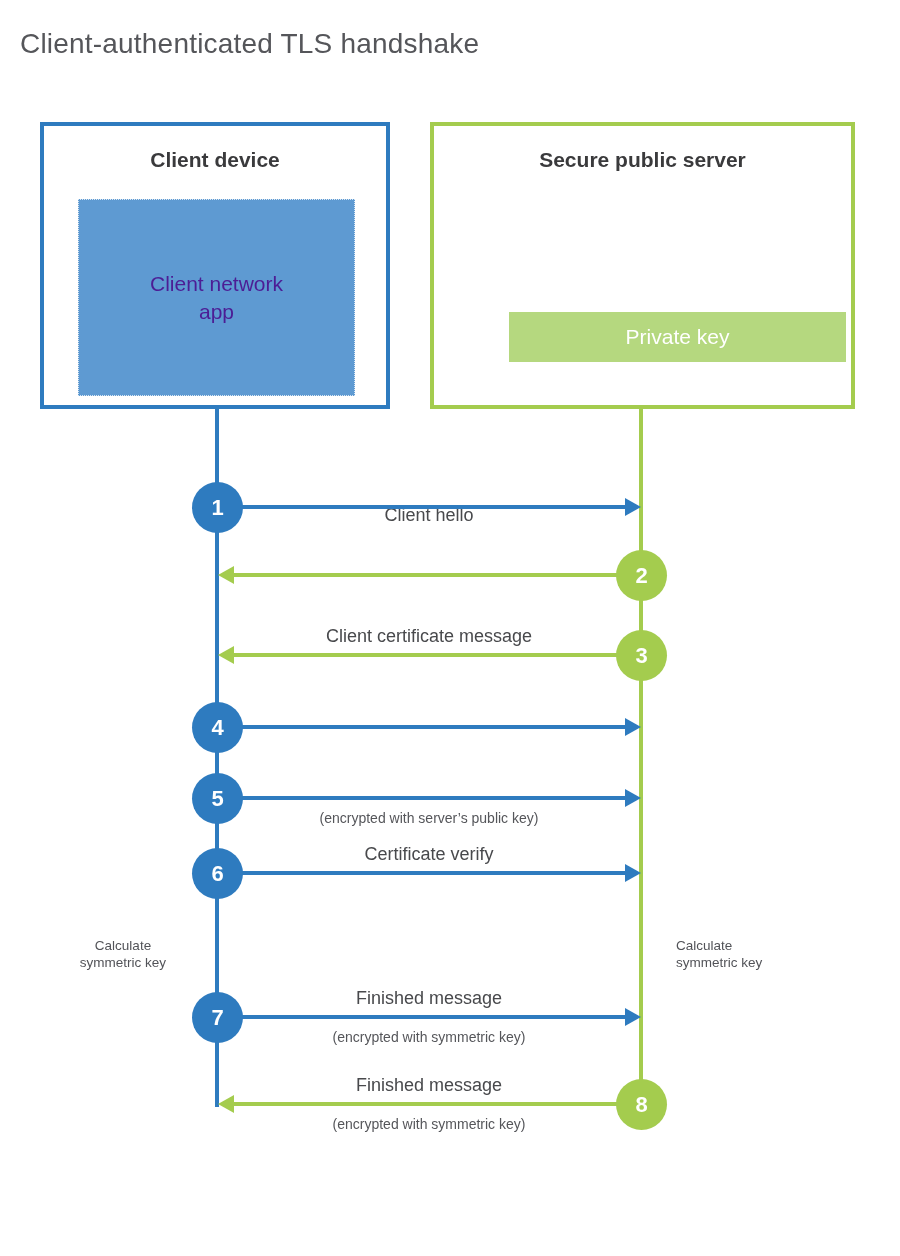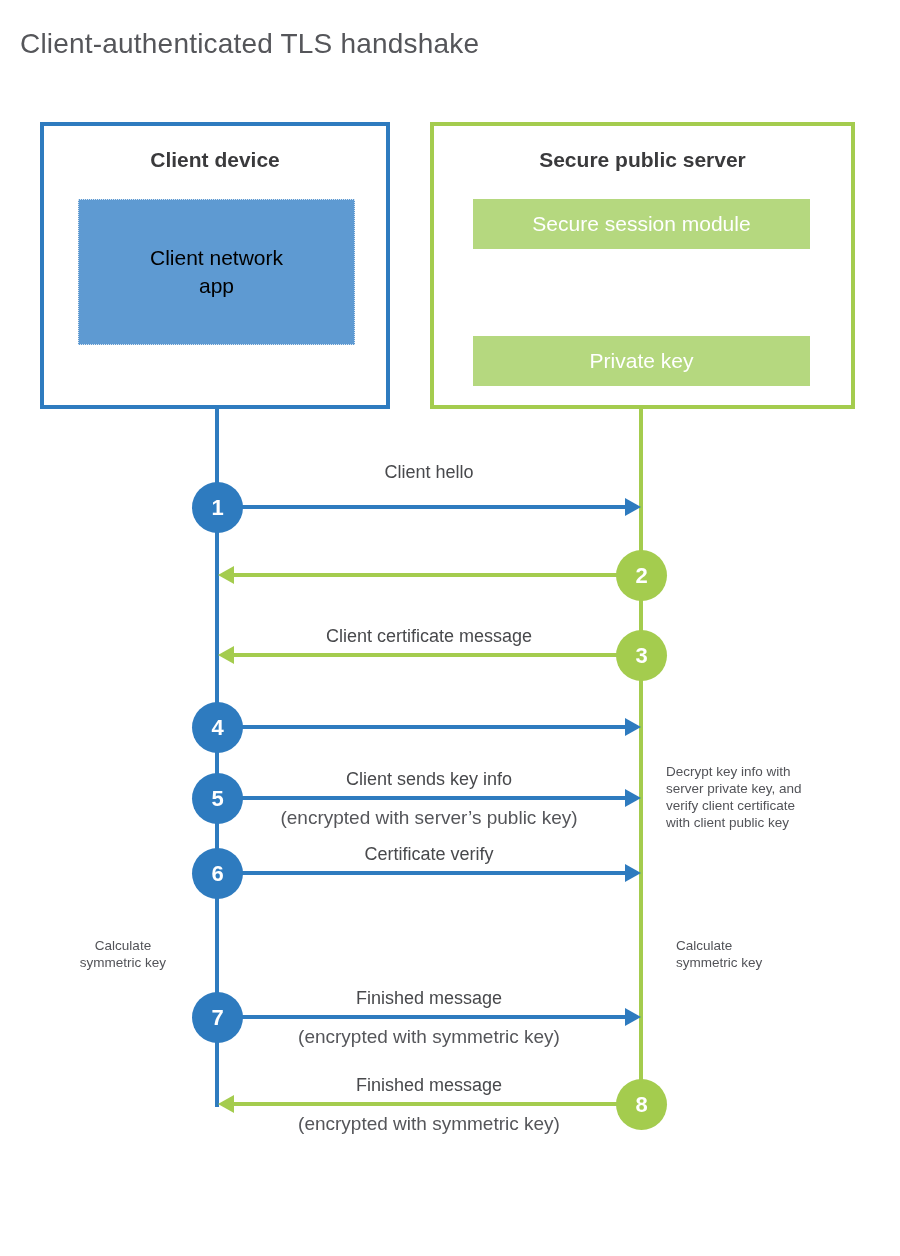--- a/index.html
+++ b/index.html
@@ -12,31 +12,31 @@
     color:#55565a;letter-spacing:.2px;
   }
   
   .actor-box{position:absolute;top:122px;height:287px;box-sizing:border-box;background:#fff;}
   .actor-box.client{left:40px;width:350px;border:4px solid #2e7bbf;}
   .actor-box.server{left:430px;width:425px;border:4px solid #a4cc4e;}
   .actor-title{
     margin-top:22px;text-align:center;font-size:21px;font-weight:bold;color:#3a3a3c;
   }
   .app-box{
-    position:absolute;left:78px;top:199px;width:277px;height:146px;box-sizing:border-box;
+    position:absolute;left:78px;top:199px;width:277px;height:197px;box-sizing:border-box;
     background:#5e9ad2;border:1px dotted #d9e7f4;
     display:flex;align-items:center;justify-content:center;text-align:center;
-    color:#000000;font-size:21px;line-height:28px;white-space:pre-line;
+    color:#4c1d95;font-size:21px;line-height:28px;white-space:pre-line;
   }
   .server-bar{
     position:absolute;left:473px;width:337px;height:50px;background:#b5d87f;
     display:flex;align-items:center;justify-content:center;
     color:#ffffff;font-size:21px;
   }
-  .bar-1{top:199px;} .bar-2{top:262px;} .bar-3{top:336px;}
+  .bar-1{top:199px;} .bar-2{top:262px;} .bar-3{top:312px;margin-left:36px;}
   
   .lifeline{position:absolute;top:407px;width:4px;height:700px;}
   .lifeline.blue{left:215px;background:#2e7bbf;}
   .lifeline.green{left:639px;background:#a4cc4e;}
   
   .arrow{position:absolute;height:18px;width:424px;}
   .arrow .shaft{position:absolute;top:7px;height:4px;}
   .arrow .head{position:absolute;top:0;width:0;height:0;border-top:9px solid transparent;border-bottom:9px solid transparent;}
   .arrow.right{left:217px;}
   .arrow.right .shaft{left:0;right:15px;background:#2e7bbf;}
@@ -52,21 +52,21 @@
   }
   .circle.blue{left:192px;background:#2e7bbf;}
   .circle.green{left:616px;background:#a4cc4e;}
   
   .msg-label{
     position:absolute;left:229px;width:400px;text-align:center;
     font-size:18px;line-height:22px;color:#48494c;
   }
   .msg-sub{
     position:absolute;left:229px;width:400px;text-align:center;
-    font-size:19px;line-height:18px;color:#55565a;
+    font-size:14px;line-height:18px;color:#55565a;
   }
   
   .note{position:absolute;font-size:13.5px;line-height:17px;color:#525358;white-space:pre-line;}
   .note.decrypt{left:666px;top:763px;width:180px;text-align:left;}
   .note.calc-left{left:48px;top:937px;width:150px;text-align:center;}
   .note.calc-right{left:676px;top:937px;width:150px;text-align:left;}
 </style>
 </head>
 <body>
 
@@ -76,27 +76,26 @@
 
   <div class="actor-box client">
     <div class="actor-title">Client device</div>
   </div>
   <div class="app-box">Client network
 app</div>
 
   <div class="actor-box server">
     <div class="actor-title">Secure public server</div>
   </div>
-  <div class="server-bar bar-1">Secure session module</div>
   <div class="server-bar bar-3">Private key</div>
 
   <div class="lifeline blue"></div>
   <div class="lifeline green"></div>
 
-  <div class="msg-label" style="top:461px">Client hello</div>
+  <div class="msg-label" style="top:504px">Client hello</div>
   <div class="arrow right" style="top:498px">
       <span class="shaft"></span>
       <span class="head"></span>
     </div>
   <div class="circle blue" style="top:482px">1</div>
 
   <div class="arrow left" style="top:566px">
       <span class="shaft"></span>
       <span class="head"></span>
     </div>
@@ -108,21 +107,20 @@
       <span class="head"></span>
     </div>
   <div class="circle green" style="top:630px">3</div>
 
   <div class="arrow right" style="top:718px">
       <span class="shaft"></span>
       <span class="head"></span>
     </div>
   <div class="circle blue" style="top:702px">4</div>
 
-  <div class="msg-label" style="top:768px">Client sends key info</div>
   <div class="arrow right" style="top:789px">
       <span class="shaft"></span>
       <span class="head"></span>
     </div>
   <div class="circle blue" style="top:773px">5</div>
   <div class="msg-sub" style="top:809px">(encrypted with server’s public key)</div>
 
   <div class="msg-label" style="top:843px">Certificate verify</div>
   <div class="arrow right" style="top:864px">
       <span class="shaft"></span>
@@ -139,22 +137,18 @@
   <div class="msg-sub" style="top:1028px">(encrypted with symmetric key)</div>
 
   <div class="msg-label" style="top:1074px">Finished message</div>
   <div class="arrow left" style="top:1095px">
       <span class="shaft"></span>
       <span class="head"></span>
     </div>
   <div class="circle green" style="top:1079px">8</div>
   <div class="msg-sub" style="top:1115px">(encrypted with symmetric key)</div>
 
-  <div class="note decrypt">Decrypt key info with
-server private key, and
-verify client certificate
-with client public key</div>
   <div class="note calc-left">Calculate
 symmetric key</div>
   <div class="note calc-right">Calculate
 symmetric key</div>
 
 </div>
 
 </body></html>

